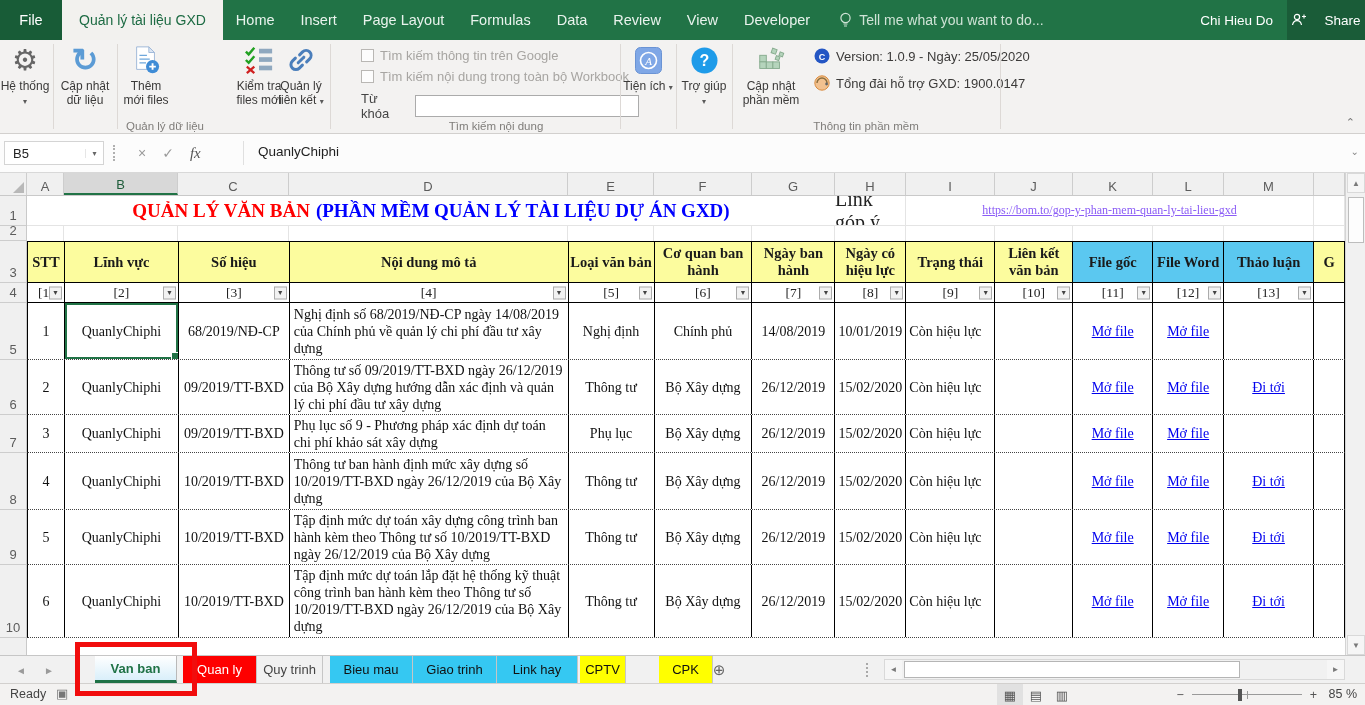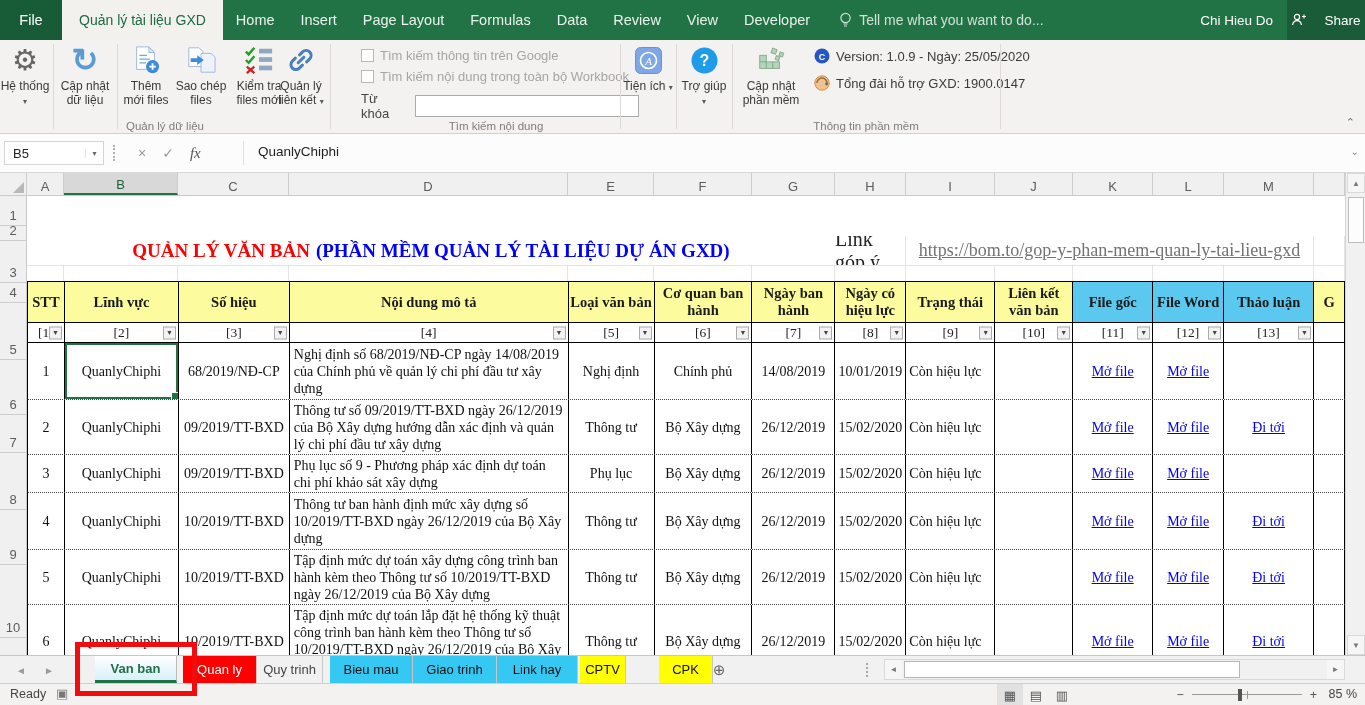--- a/index.html
+++ b/index.html
@@ -51,34 +51,34 @@
   
   .colheads { position:absolute; left:0; top:173px; width:1345px; height:23px; display:flex; background:#f0f0f0; border-bottom:1px solid #c9c9c9; }
   .ch { border-right:1px solid #cdcdcd; font-size:13px; color:#5c5c5c; display:flex; align-items:flex-end; justify-content:center; padding-bottom:1px; }
   .corner { width:27px; position:relative; background:#f0f0f0; }
   .corner:after { content:""; position:absolute; right:2px; bottom:2px; border-left:11px solid transparent; border-bottom:11px solid #b8b8b8; }
   .ch-sel { background:#d8d8d8; border-bottom:2px solid #217346; color:#1e5c3a; }
   .rowheads { position:absolute; left:0; top:196px; width:27px; height:459px; background:#f0f0f0; border-right:1px solid #c9c9c9; }
   .rh { border-bottom:1px solid #cdcdcd; font-size:13px; color:#5c5c5c; display:flex; align-items:flex-end; justify-content:center; padding-bottom:2px; }
 
   
-  .tablewrap { position:absolute; left:27px; top:196px; width:1318px; height:459px; overflow:hidden; background:#fff; font-family:"Liberation Serif",serif;margin-top:40px; }
+  .tablewrap { position:absolute; left:27px; top:196px; width:1318px; height:459px; overflow:hidden; background:#fff; font-family:"Liberation Serif",serif; }
   .trow { display:flex; }
   .cell { display:flex; align-items:center; justify-content:center; overflow:hidden; }
   .w0{width:37px}.w1{width:114px}.w2{width:111px}.w3{width:279px}.w4{width:86px}.w5{width:98px}.w6{width:83px}.w7{width:71px}.w8{width:89px}.w9{width:78px}.w10{width:80px}.w11{width:71px}.w12{width:90px}.w13{width:31px}
   .lite .cell { border-right:1px solid #e4e4e4; }
   .lite { border-bottom:1px solid #e4e4e4; }
   .r1 { height:30px; }
   .r2 { height:15px; border-bottom:none; }
   .title-cell { width:808px; justify-content:center; font-weight:bold; font-size:19px; white-space:nowrap; border-right:none !important; }
   .title-red { color:#ff0000; }
   .title-blue { color:#0000ff; margin-left:6px; }
   .linklabel-cell { font-size:20px; color:#222; }
   .link-cell { width:408px; }
-  .link-cell a { color:#737373; text-decoration:underline; font-size:18px; }
+  .link-cell a { color:#8b5cf6; text-decoration:underline; font-size:12px; }
   .dark { border-left:1px solid #000; }
   .dark .cell { border-right:1px solid #000; }
   .hdr { height:42px; border-top:1px solid #000; border-bottom:1px solid #000; }
   .hdr .cell { font-weight:bold; font-size:14.5px; color:#1a1a1a; text-align:center; line-height:17px; background:#fcfc9e; }
   .hdr .blue { background:#5bc8f0; }
   .fltr { height:20px; border-bottom:1px solid #000; }
   .fltr .cell { position:relative; font-size:13.5px; color:#222; background:#fff; }
   .fdd { position:absolute; right:2px; top:50%; transform:translateY(-50%); width:13px; height:13px; background:#f2f2f2; border:1px solid #ababab; font-size:7px; color:#444; display:flex; align-items:center; justify-content:center; }
   .drow { border-bottom:1px dotted #444; }
   .drow .cell { font-size:14px; color:#111; background:#fff; text-align:center; line-height:17px; }
@@ -178,30 +178,20 @@
         <svg width="30" height="30" viewBox="0 0 32 32">
           <path d="M6 2h13l6 6v18H6z" fill="#fff" stroke="#9db6d8"></path>
           <path d="M19 2l6 6h-6z" fill="#dce6f4" stroke="#9db6d8"></path>
           <path d="M9 11h8M9 15h11M9 19h7" stroke="#6fa8dc" stroke-width="1.4"></path>
           <circle cx="23" cy="23" r="7" fill="#3f8cd6"></circle>
           <path d="M23 19.5v7M19.5 23h7" stroke="#fff" stroke-width="2"></path>
         </svg>
       </div>
       <div class="lbl">Thêm mới files</div>
     </div>
-    <div class="rb-btn" style="left:174px;width:54px;">
-      <div class="ic">
-        <svg width="32" height="30" viewBox="0 0 34 32">
-          <path d="M4 3h11l4 4v16H4z" fill="#fff" stroke="#9db6d8"></path>
-          <path d="M17 9h11l4 4v16H17z" fill="#eef3fa" stroke="#9db6d8"></path>
-          <path d="M6 14h7v-3.2l7 5.2-7 5.2V18H6z" fill="#3f8cd6"></path>
-        </svg>
-      </div>
-      <div class="lbl">Sao chép files</div>
-    </div>
     <div class="rb-btn" style="left:230px;width:58px;">
       <div class="ic">
         <svg width="30" height="30" viewBox="0 0 32 32">
           <rect x="16" y="4" width="14" height="5" fill="#8fa8bf"></rect>
           <rect x="16" y="13" width="14" height="5" fill="#8fa8bf"></rect>
           <rect x="16" y="22" width="14" height="5" fill="#8fa8bf"></rect>
           <path d="M2 7l3 3 6-7" stroke="#21a121" stroke-width="2.6" fill="none"></path>
           <path d="M2 16l3 3 6-7" stroke="#21a121" stroke-width="2.6" fill="none"></path>
           <path d="M3 23l8 7M11 23l-8 7" stroke="#cf2020" stroke-width="2.4"></path>
         </svg>

